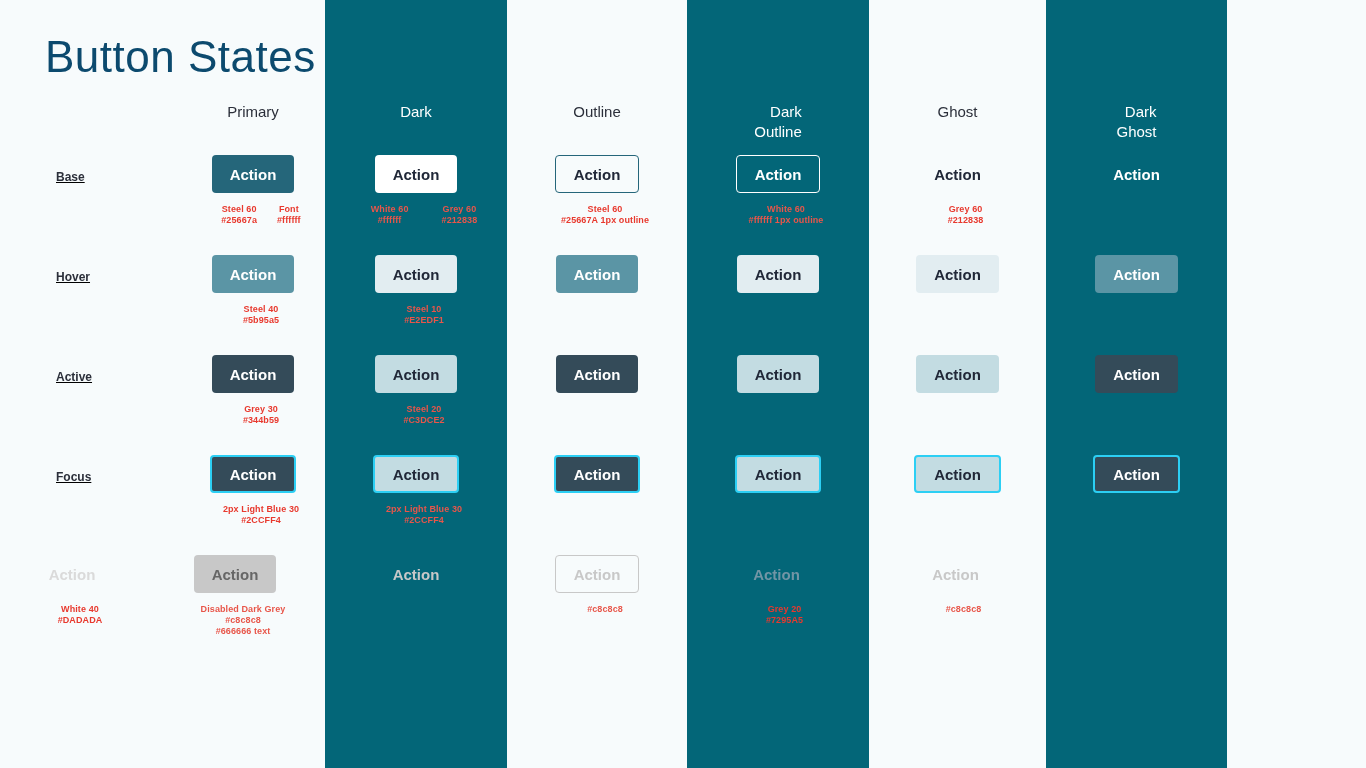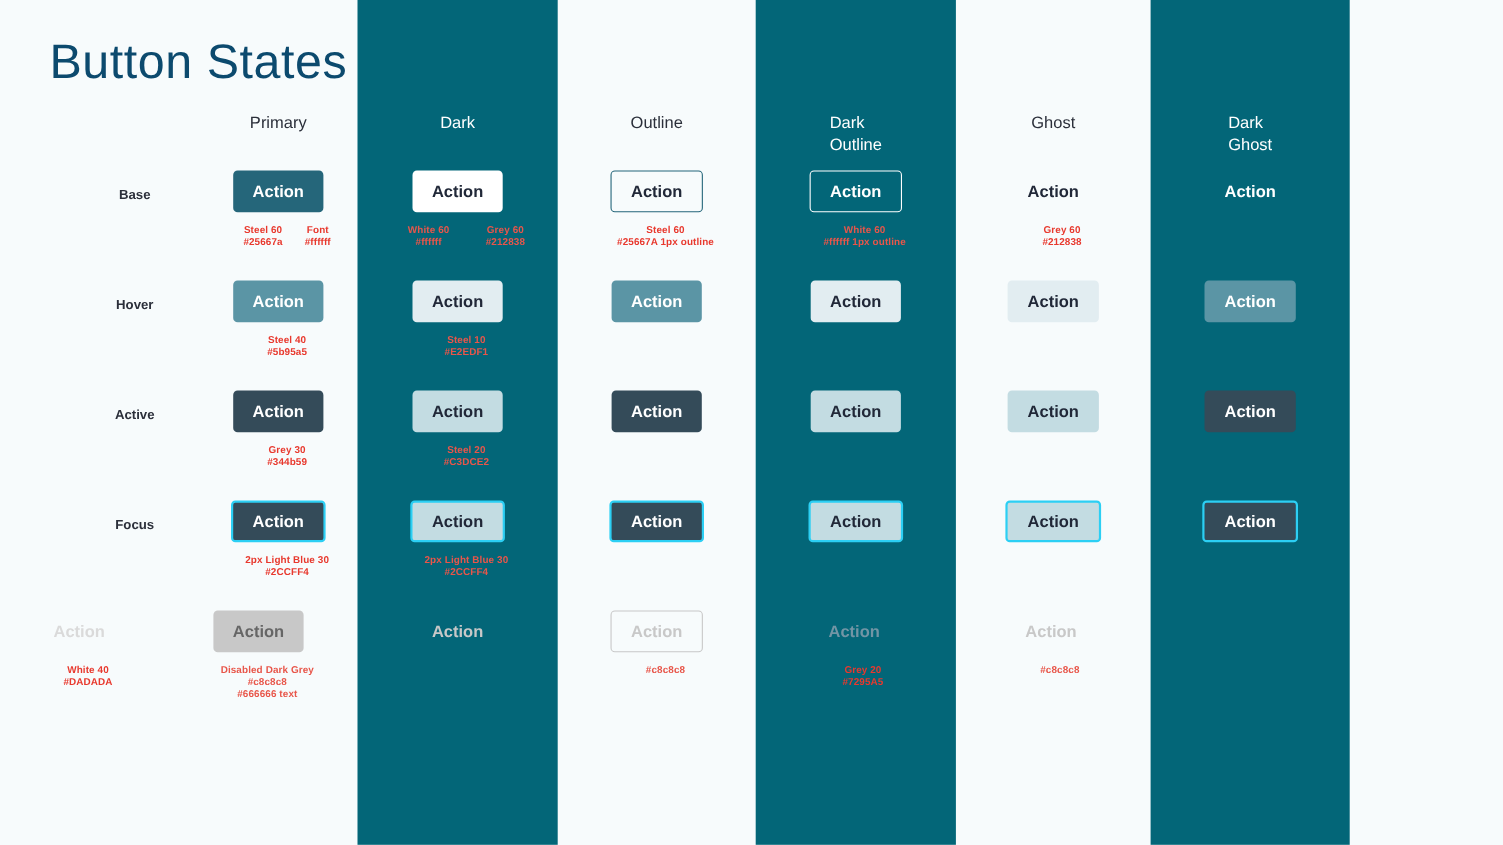--- a/index.html
+++ b/index.html
@@ -61,34 +61,34 @@
 
   .cell {
     box-sizing: border-box;
     display: flex;
     flex-direction: column;
     align-items: center;
     justify-content: flex-start;
     padding-top: 2px;
   }
   
-  .c-label { width: 181px; padding-left: 8px; align-items: center; }
+  .c-label { width: 181px; padding-left: 0; align-items: flex-start; text-decoration: underline; }
   .c-0 { width: 144px; }  
   .c-1 { width: 182px; }  
   .c-2 { width: 180px; }  
   .c-3 { width: 182px; }  
   .c-4 { width: 177px; }  
   .c-5 { width: 181px; }  
   .c-pad { width: 139px; }
 
   .col-head {
     font-size: 15px;
     font-weight: 400;
     color: #2b2f3a;
-    text-align: left;
+    text-align: right;
     line-height: 20px;
   }
   .col-head.on-dark { color: #ffffff; }
 
   .row-label {
     font-size: 12px;
     font-weight: 600;
     color: #2b2f3a;
     padding-left: 56px;
     padding-top: 16px;

